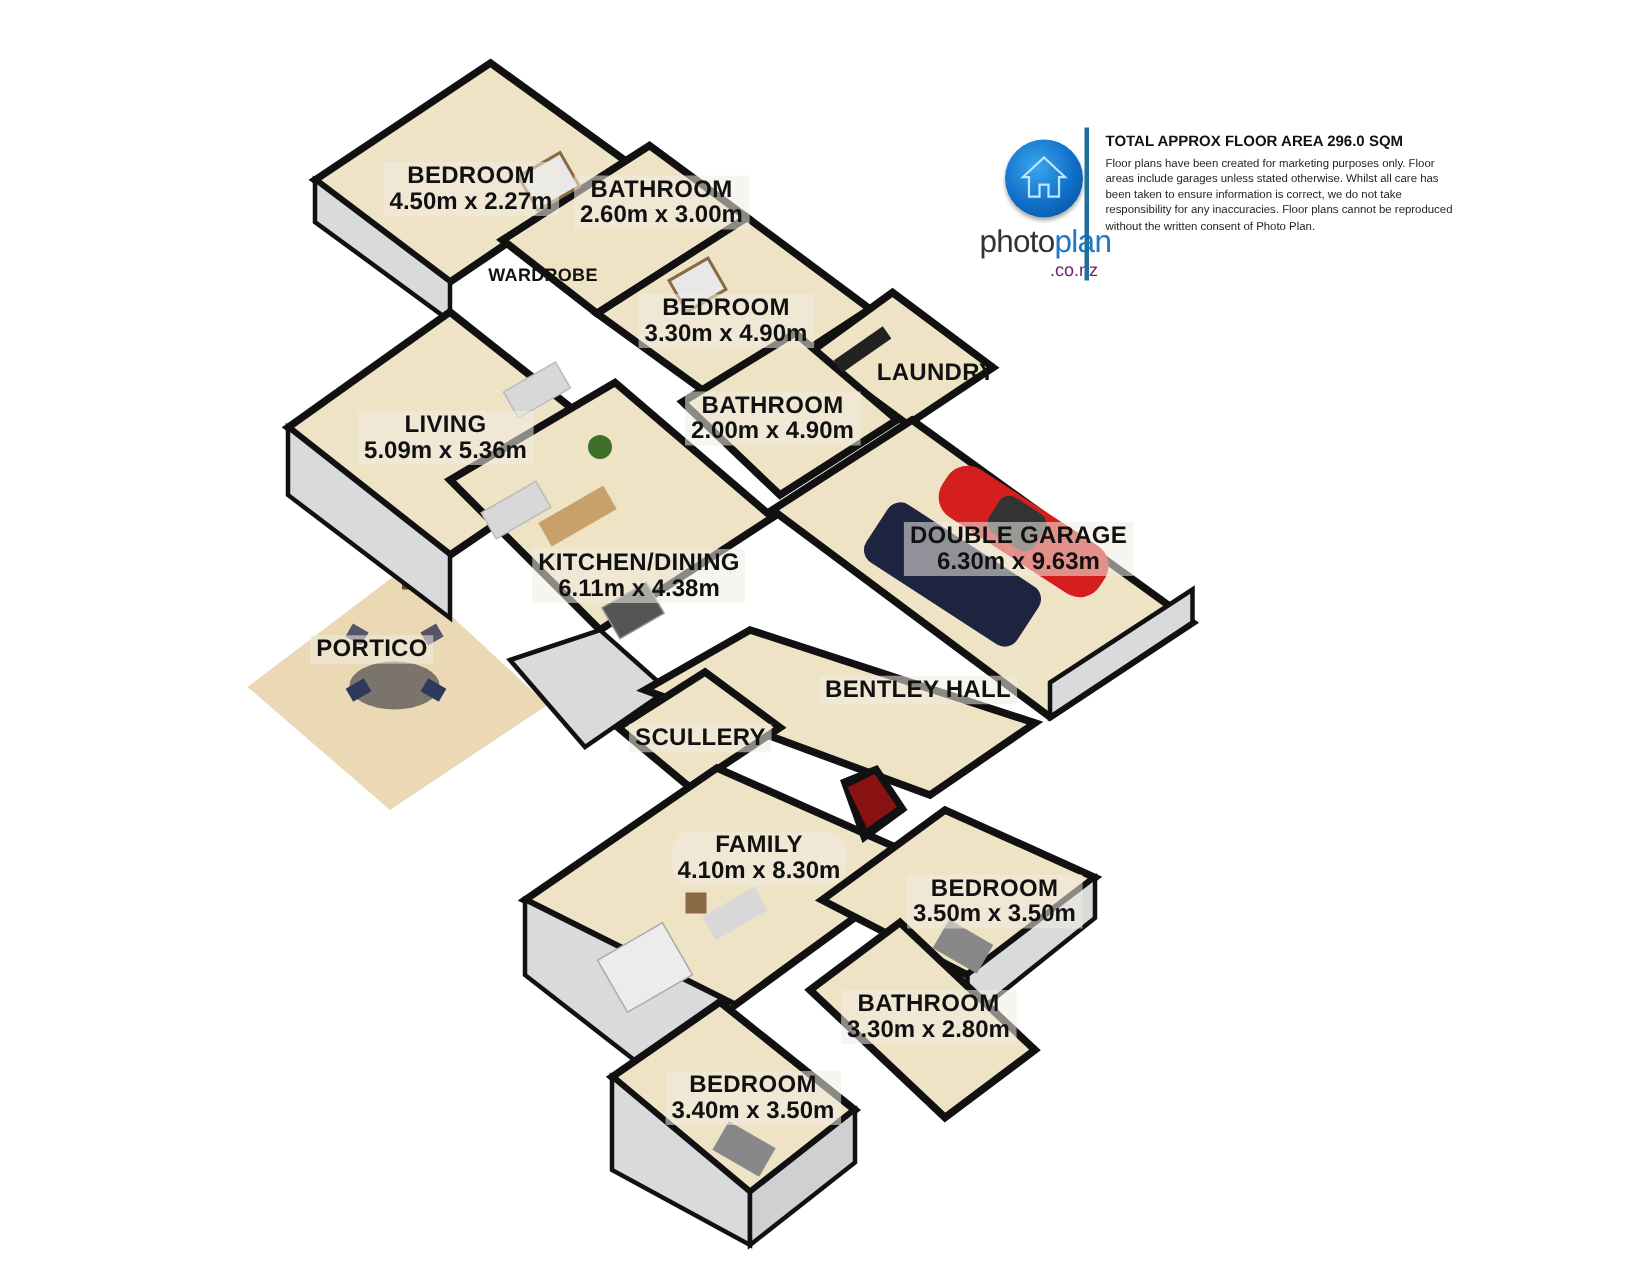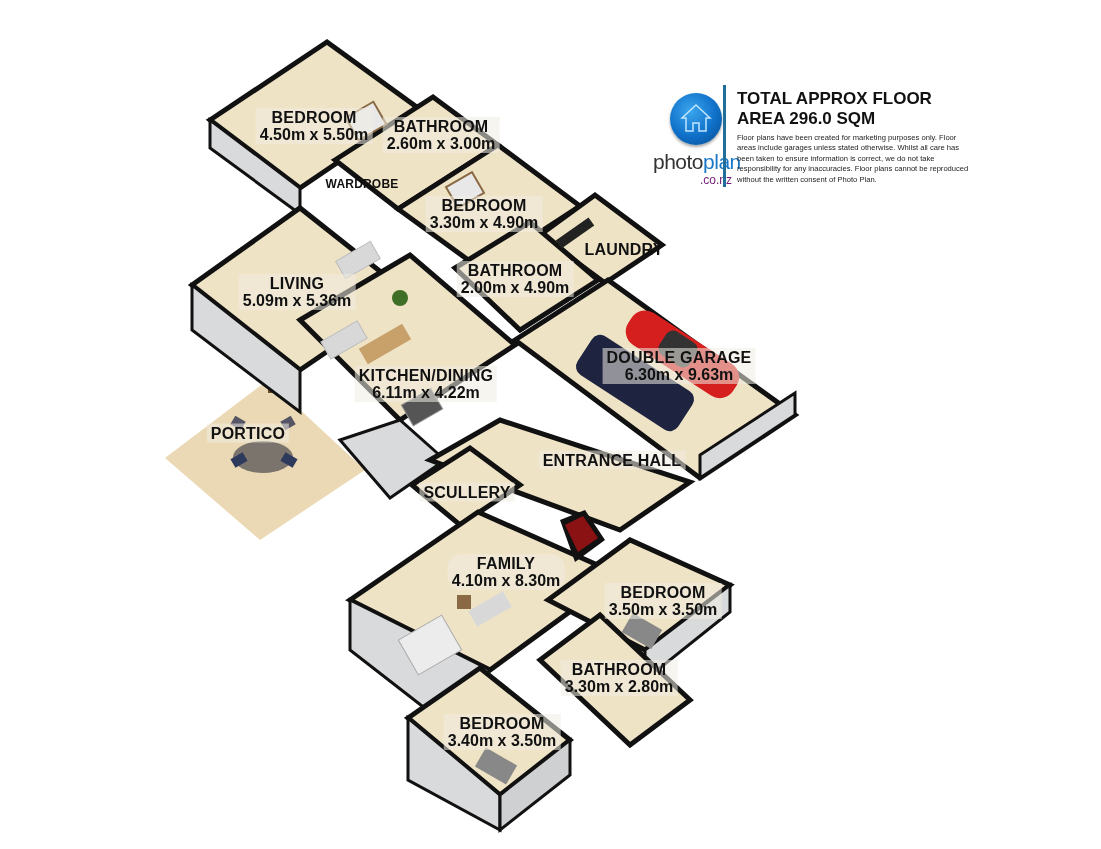--- a/index.html
+++ b/index.html
@@ -18,21 +18,21 @@
   .logo-circle { position:absolute; left:21px; top:5px; width:52px; height:52px; border-radius:50%;
                  background:radial-gradient(circle at 40% 35%, #3aa6ee 0%, #0f6fc8 55%, #074b8c 100%);
                  box-shadow:0 2px 3px rgba(0,0,0,0.35); }
   .logo-text { position:absolute; left:4px; top:62px; font-size:21px; color:#333; letter-spacing:-0.5px;
                font-family:"Liberation Sans", sans-serif; }
   .logo-text .plan { color:#1a78c6; }
   .logo-domain { position:absolute; left:51px; top:85px; font-size:12px; color:#701a75; }
   #divider { position:absolute; left:723px; top:85px; width:3px; height:102px; background:#1f6f9a; }
   #info { position:absolute; left:737px; top:86px; width:240px; }
   #info h1 { margin:0; font-size:19px; font-weight:bold; color:#111; letter-spacing:0.2px; }
-  #info h2 { margin:3px 0 4px; font-size:17px; font-weight:bold; color:#111; }
+  #info h2 { margin:3px 0 4px; font-size:10px; font-weight:bold; color:#111; }
   #info p  { margin:0; font-size:7.6px; line-height:10.4px; color:#222; }
 </style>
 </head>
 <body>
 
 <svg id="plan" viewBox="0 0 1101 849" xmlns="http://www.w3.org/2000/svg">
 
   <polygon points="165,458 268,380 365,470 260,540" fill="#ead9b4"></polygon>
   <g>
     <ellipse cx="263" cy="457" rx="30" ry="16" fill="#7a746c"></ellipse>
@@ -110,21 +110,21 @@
     <rect x="405" y="625" width="50" height="40" fill="#ececec" stroke="#aaa" transform="rotate(-30 430 645)"></rect>
     <rect x="470" y="600" width="40" height="18" fill="#d8d8d8" transform="rotate(-30 490 609)"></rect>
     <rect x="457" y="595" width="14" height="14" fill="#8a6a44"></rect>
     <rect x="625" y="620" width="34" height="22" fill="#888" transform="rotate(30 642 631)"></rect>
     <rect x="478" y="755" width="36" height="22" fill="#888" transform="rotate(30 496 766)"></rect>
   </g>
 </svg>
 
 <div class="room-label" style="left:314px;top:126px;">
   <span class="room-name">BEDROOM</span>
-  <span class="room-dims">4.50m x 5.50m</span>
+  <span class="room-dims">4.50m x 2.27m</span>
 </div>
 <div class="room-label" style="left:441px;top:135px;">
   <span class="room-name">BATHROOM</span>
   <span class="room-dims">2.60m x 3.00m</span>
 </div>
 <div class="room-label small-label" style="left:362px;top:184px;background:transparent;">
   <span class="room-name" style="font-size:12px;">WARDROBE</span>
 </div>
 <div class="room-label" style="left:484px;top:214px;">
   <span class="room-name">BEDROOM</span>
@@ -136,31 +136,31 @@
 <div class="room-label" style="left:515px;top:279px;">
   <span class="room-name">BATHROOM</span>
   <span class="room-dims">2.00m x 4.90m</span>
 </div>
 <div class="room-label" style="left:297px;top:292px;">
   <span class="room-name">LIVING</span>
   <span class="room-dims">5.09m x 5.36m</span>
 </div>
 <div class="room-label" style="left:426px;top:384px;">
   <span class="room-name">KITCHEN/DINING</span>
-  <span class="room-dims">6.11m x 4.22m</span>
+  <span class="room-dims">6.11m x 4.38m</span>
 </div>
 <div class="room-label" style="left:679px;top:366px;">
   <span class="room-name">DOUBLE GARAGE</span>
   <span class="room-dims">6.30m x 9.63m</span>
 </div>
 <div class="room-label" style="left:248px;top:433px;">
   <span class="room-name">PORTICO</span>
 </div>
 <div class="room-label" style="left:612px;top:460px;">
-  <span class="room-name">ENTRANCE HALL</span>
+  <span class="room-name">BENTLEY HALL</span>
 </div>
 <div class="room-label" style="left:467px;top:492px;">
   <span class="room-name">SCULLERY</span>
 </div>
 <div class="room-label" style="left:506px;top:572px;border-radius:14px;">
   <span class="room-name">FAMILY</span>
   <span class="room-dims">4.10m x 8.30m</span>
 </div>
 <div class="room-label" style="left:663px;top:601px;">
   <span class="room-name">BEDROOM</span>

